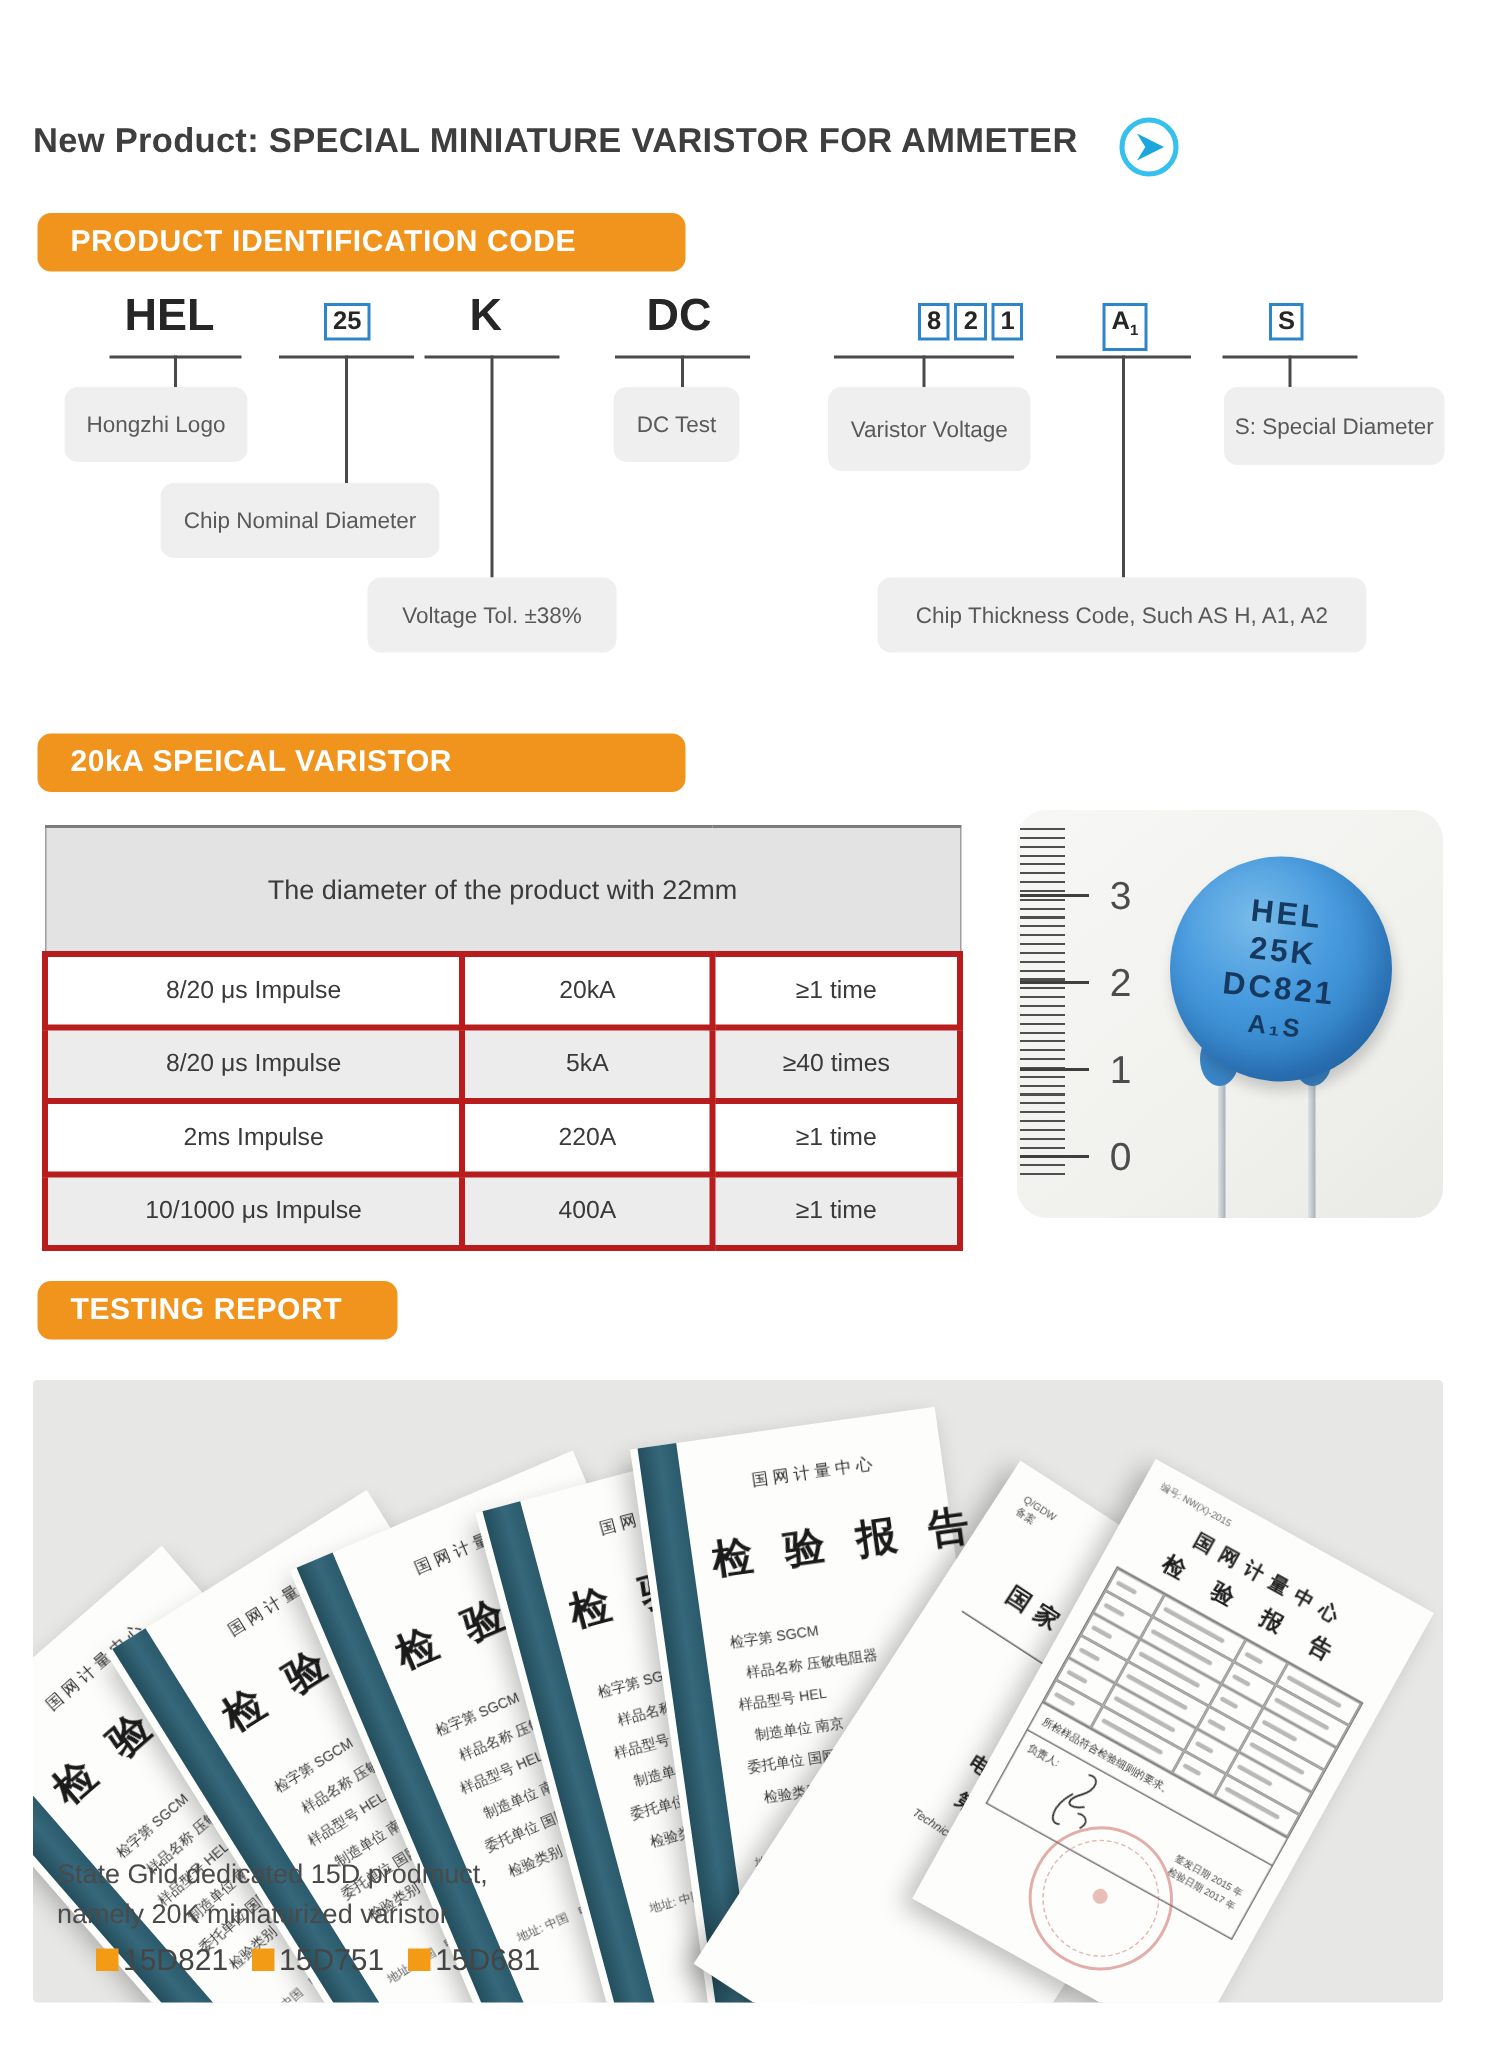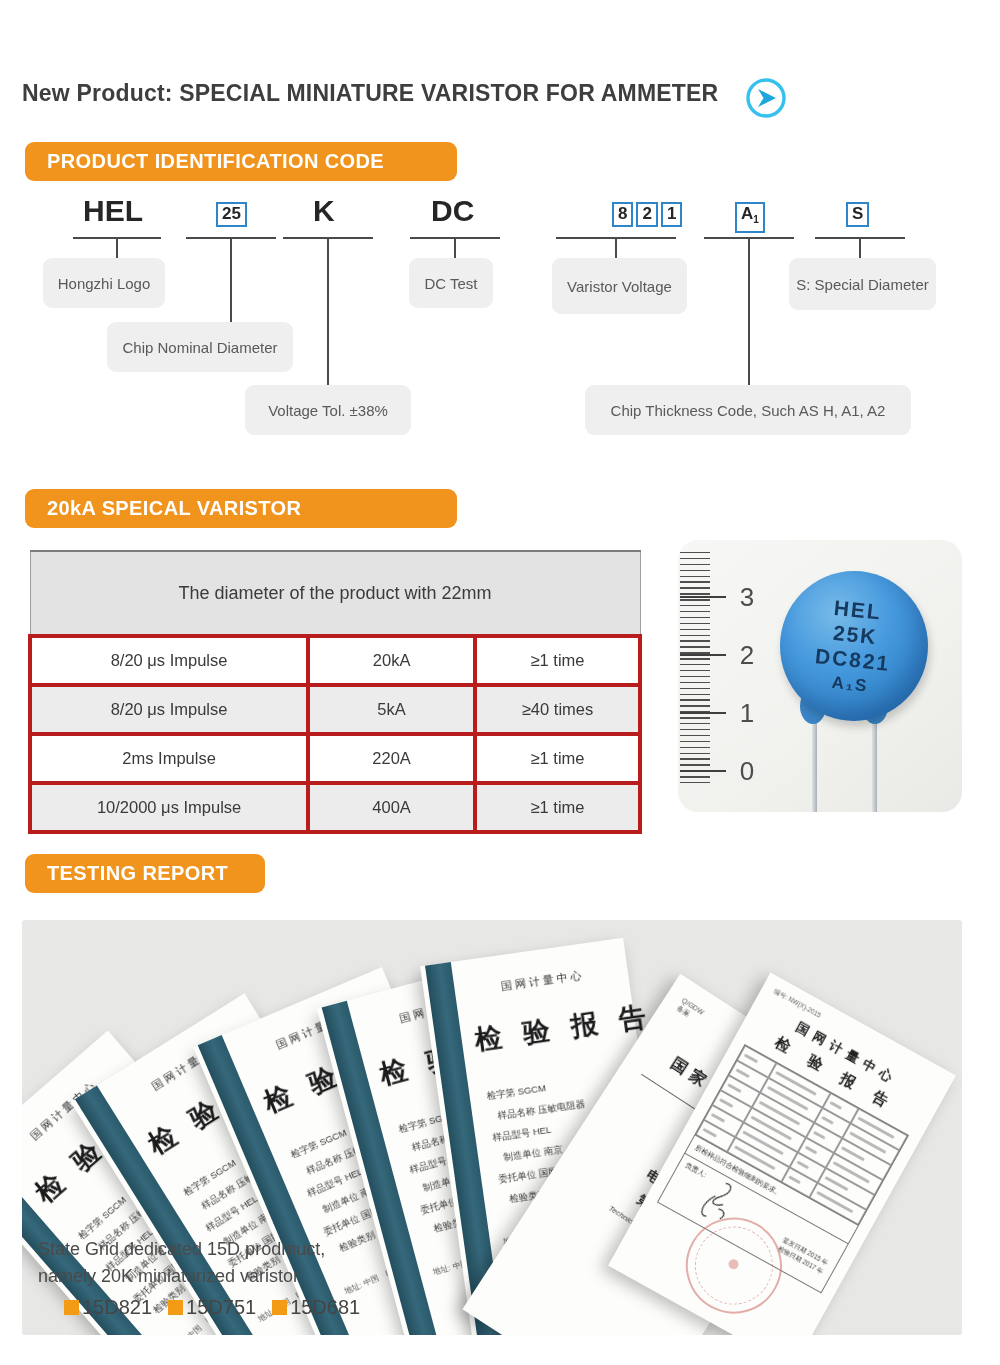--- a/index.html
+++ b/index.html
@@ -39,21 +39,21 @@
   .h7{left:815px;width:90px;}
   .vline{position:absolute;top:47px;width:2px;background:#4a4a4a;}
   .v1{left:116px;height:21px;} .v2{left:230px;height:85px;} .v3{left:327px;height:148px;}
   .v4{left:454px;height:21px;} .v5{left:615px;height:21px;} .v6{left:748px;height:148px;}
   .v7{left:859px;height:21px;}
   .lbl{position:absolute;background:#efeff0;border-radius:9px;color:#595959;font-size:15px;
        display:flex;align-items:center;justify-content:center;text-align:center;padding:0 6px;box-sizing:border-box;}
   .lbl-hongzhi{left:43px;top:68px;width:122px;height:50px;}
   .lbl-dctest{left:409px;top:68px;width:84px;height:50px;}
   .lbl-varv{left:552px;top:68px;width:135px;height:56px;text-align:right;}
-  .lbl-sspec{left:789px;top:68px;width:147px;height:52px;}
+  .lbl-sspec{left:816px;top:68px;width:147px;height:52px;}
   .lbl-chipd{left:107px;top:132px;width:186px;height:50px;}
   .lbl-vtol{left:245px;top:195px;width:166px;height:50px;}
   .lbl-chipt{left:585px;top:195px;width:326px;height:50px;}
 
   
   .spec-table{position:absolute;left:28px;top:550px;width:614px;border-collapse:collapse;
               border-top:2px solid #7c7c7c;border-bottom:2px solid #7c7c7c;
               border-left:1px solid #b5b5b5;border-right:1px solid #b5b5b5;}
   .spec-table th{height:80px;background:#e3e3e3;font-size:18px;font-weight:normal;color:#3b3b3b;
                  border:1px solid #9e9e9e;}
@@ -202,21 +202,21 @@
         <td>8/20 μs Impulse</td>
         <td>5kA</td>
         <td>≥40 times</td>
       </tr>
       <tr>
         <td>2ms Impulse</td>
         <td>220A</td>
         <td>≥1 time</td>
       </tr>
       <tr class="alt">
-        <td>10/2000 μs Impulse</td>
+        <td>10/1000 μs Impulse</td>
         <td>400A</td>
         <td>≥1 time</td>
       </tr>
     </tbody>
   </table>
 
   <div class="varistor-photo">
     <div class="ticks"></div>
     <div class="major" style="top:56px"></div>
     <div class="major" style="top:114px"></div>

